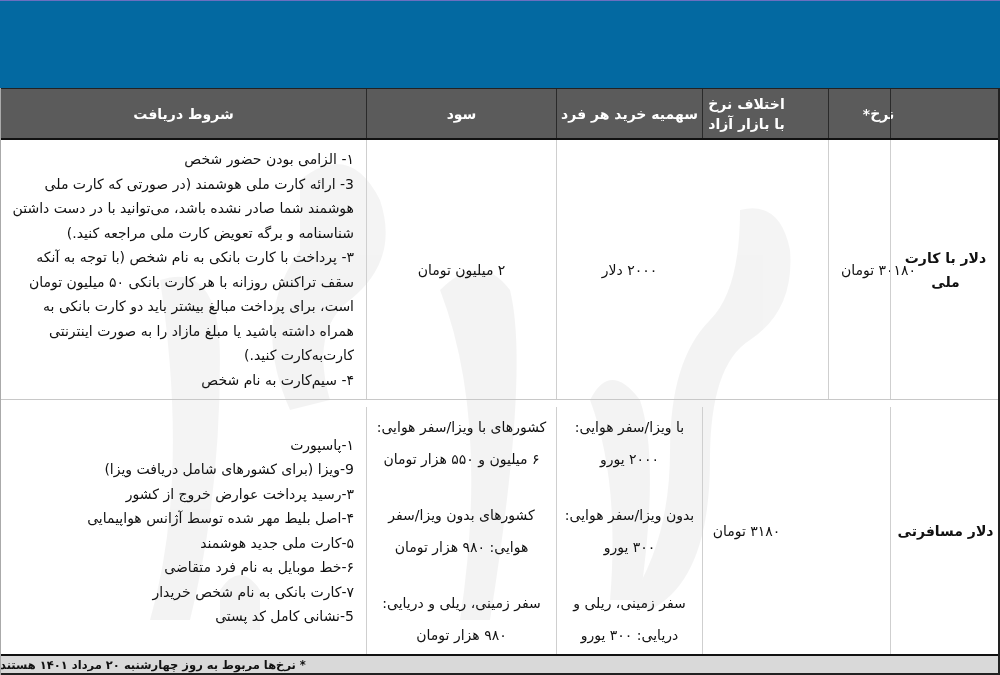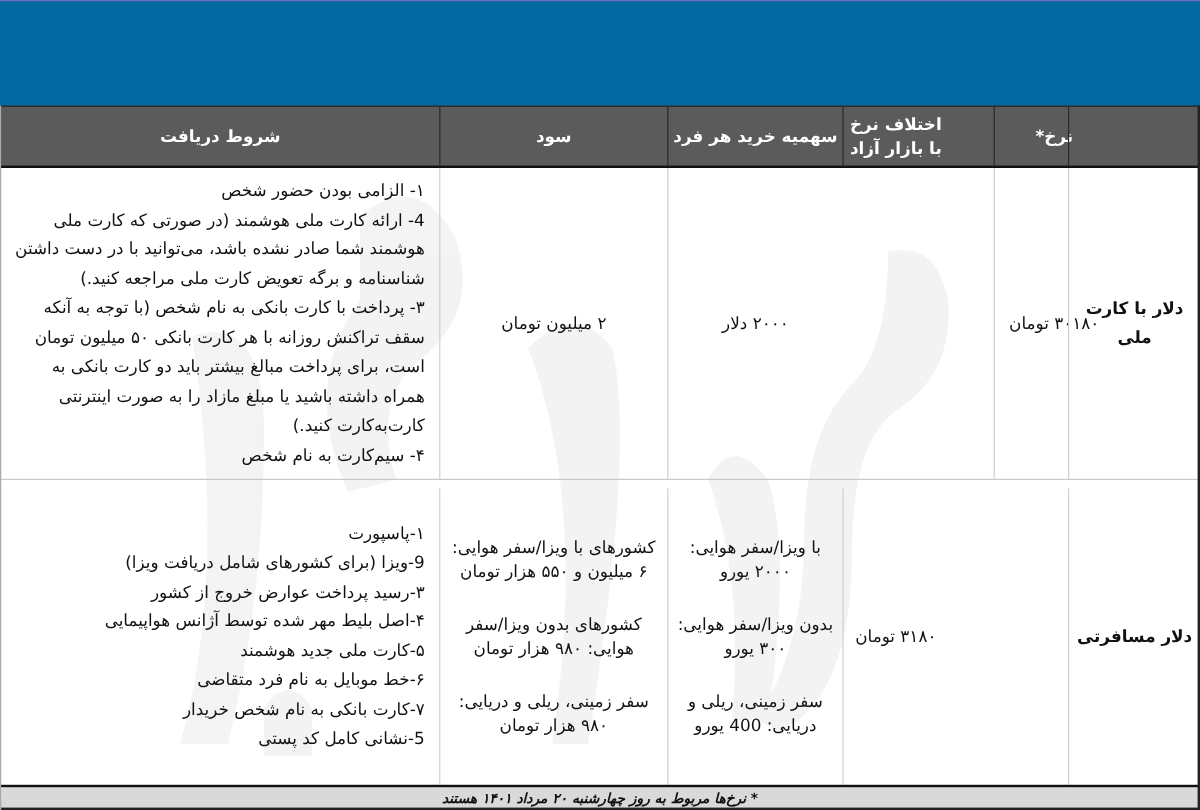--- a/index.html
+++ b/index.html
@@ -8,28 +8,28 @@
   .grid { position:absolute; left:0; top:88px; width:1000px; height:566px; }
   .hrow { position:absolute; top:0; height:52px; left:0; width:1000px; background:#5b5b5b; border-top:1px solid #222; border-bottom:2px solid #111; box-sizing:border-box;padding-left:15px; }
   .hcell { position:absolute; top:0; height:100%; color:#ffffff; font-weight:bold; font-size:14px; display:flex; align-items:center; justify-content:center; text-align:center; direction:rtl; line-height:20px; border-left:1px solid #2a2a2a; box-sizing:border-box; }
   .row { position:absolute; left:0; width:1000px; border-bottom:1px solid #c8c8c8; box-sizing:border-box; }
   .cell { position:absolute; top:0; height:100%; display:flex; align-items:center; justify-content:center; text-align:center; direction:rtl; font-size:14px; color:#111; border-left:1px solid #cfcfcf; box-sizing:border-box; line-height:24px; }
   .cell.label { font-weight:bold; font-size:14px; }
   .cell.cond { justify-content:flex-start; text-align:right; padding:0 12px 0 10px; line-height:24.5px; }
   .cond-list { width:100%; }
   .cond-list div { white-space:normal; }
   .stack { display:flex; flex-direction:column; gap:24px; }
-  .stack .blk { line-height:20px; }
+  .stack .blk { line-height:32px; }
   .c-cond { left:0; width:366px; }
   .c-profit { left:366px; width:190px; }
   .c-quota { left:556px; width:146px; }
   .c-diff { left:702px; width:88px; }
   .c-rate { left:828px; width:100px; }
   .c-type { left:890px; width:110px;justify-content:center; }
-  .footer { position:absolute; left:0; top:654px; width:1000px; height:21px; background:#d9d9d9; border-top:2px solid #111; border-bottom:2px solid #222; box-sizing:border-box; font-size:11.5px; font-weight:bold; color:#111; display:flex; align-items:center; justify-content:center; direction:rtl;font-style:italic; }
+  .footer { position:absolute; left:0; top:654px; width:1000px; height:21px; background:#d9d9d9; border-top:2px solid #111; border-bottom:2px solid #222; box-sizing:border-box; font-size:11.5px; font-weight:bold; color:#111; display:flex; align-items:center; justify-content:flex-end; direction:rtl; }
   .frame-r { position:absolute; right:0; top:88px; width:2px; height:587px; background:#222; }
   .frame-l { position:absolute; left:0; top:88px; width:1px; height:587px; background:#aaa; }
   .watermark { position:absolute; left:120px; top:150px; width:760px; height:500px; pointer-events:none; }
   .watermark svg { width:100%; height:100%; }
 </style>
 </head>
 <body>
 
 <div class="title">
     <span>روش‌های خرید ارز از صرافی‌ها</span>
@@ -70,21 +70,21 @@
       </div>
     <div class="hcell c-type">
         <span></span>
       </div>
   </div>
 
   <div class="row" style="top:52px;height:260px;">
     <div class="cell cond c-cond">
       <div class="cond-list">
         <div>۱- الزامی بودن حضور شخص</div>
-        <div>4- ارائه کارت ملی هوشمند (در صورتی که کارت ملی هوشمند شما صادر نشده باشد، می‌توانید با در دست داشتن شناسنامه و برگه تعویض کارت ملی مراجعه کنید.)</div>
+        <div>3- ارائه کارت ملی هوشمند (در صورتی که کارت ملی هوشمند شما صادر نشده باشد، می‌توانید با در دست داشتن شناسنامه و برگه تعویض کارت ملی مراجعه کنید.)</div>
         <div>۳- پرداخت با کارت بانکی به نام شخص (با توجه به آنکه سقف تراکنش روزانه با هر کارت بانکی ۵۰ میلیون تومان است، برای پرداخت مبالغ بیشتر باید دو کارت بانکی به همراه داشته باشید یا مبلغ مازاد را به صورت اینترنتی کارت‌به‌کارت کنید.)</div>
         <div>۴- سیم‌کارت به نام شخص</div>
       </div>
     </div>
     <div class="cell c-profit">
         <span>۲ میلیون تومان</span>
       </div>
     <div class="cell c-quota">
         <span>۲۰۰۰ دلار</span>
       </div>
@@ -113,21 +113,21 @@
       <div class="stack">
         <div class="blk">کشورهای با ویزا/سفر هوایی: ۶ میلیون و ۵۵۰ هزار تومان</div>
         <div class="blk">کشورهای بدون ویزا/سفر هوایی: ۹۸۰ هزار تومان</div>
         <div class="blk">سفر زمینی، ریلی و دریایی: ۹۸۰ هزار تومان</div>
       </div>
     </div>
     <div class="cell c-quota" style="padding:0 6px;text-align:center;">
       <div class="stack">
         <div class="blk">با ویزا/سفر هوایی: ۲۰۰۰ یورو</div>
         <div class="blk">بدون ویزا/سفر هوایی: ۳۰۰ یورو</div>
-        <div class="blk">سفر زمینی، ریلی و دریایی: 400 یورو</div>
+        <div class="blk">سفر زمینی، ریلی و دریایی: ۳۰۰ یورو</div>
       </div>
     </div>
     <div class="cell c-diff">
         <span>۳۱۸۰ تومان</span>
       </div>
     <div class="cell label c-type">
         <span>دلار مسافرتی</span>
       </div>
   </div>
 </div>

